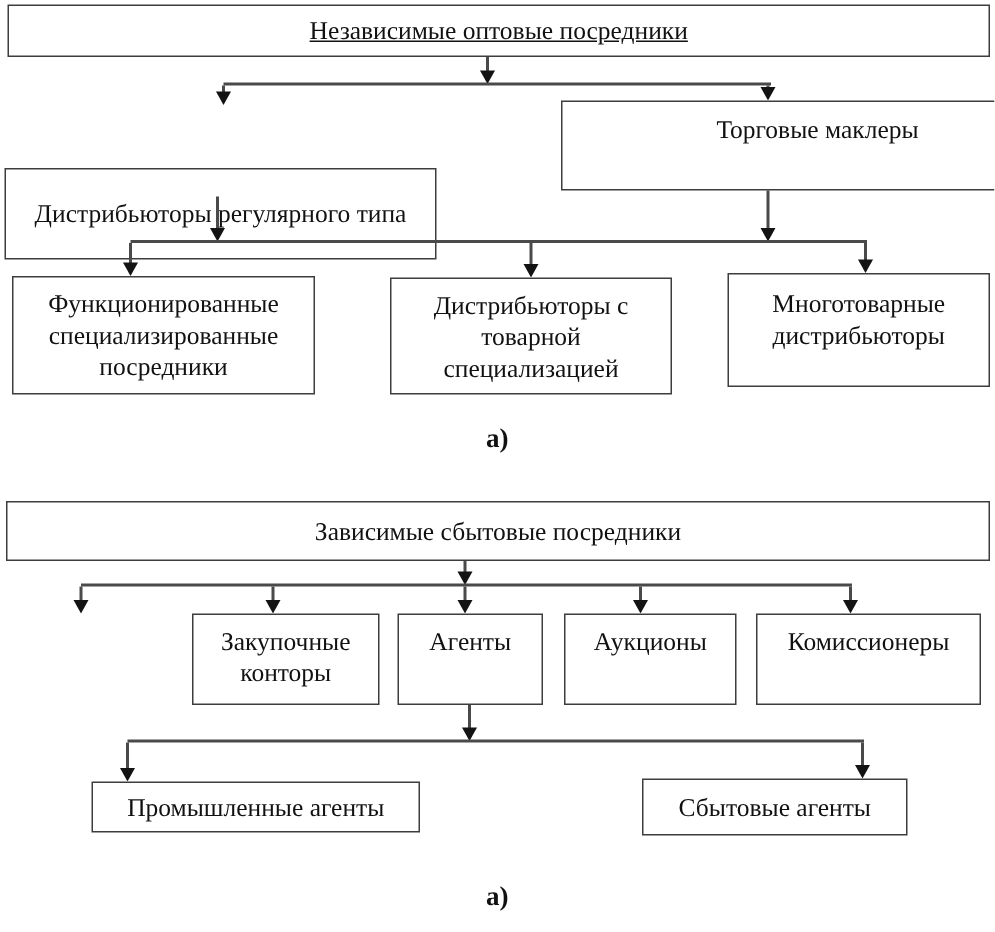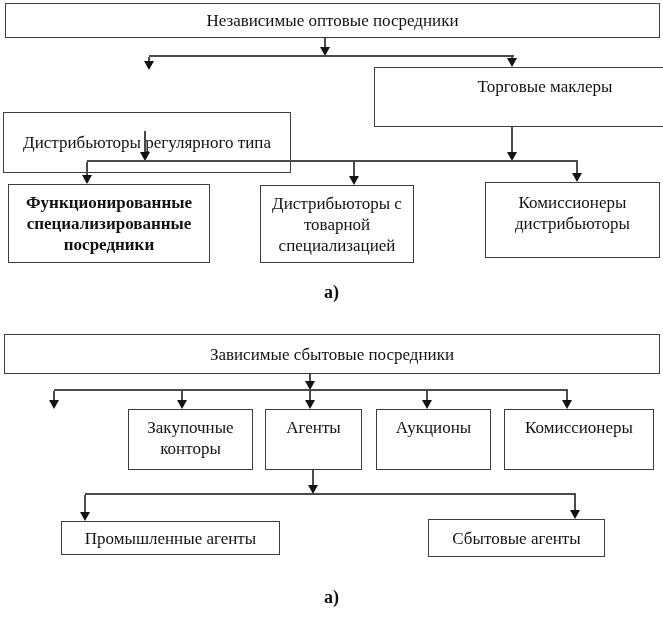--- a/index.html
+++ b/index.html
@@ -25,21 +25,21 @@
   .caption {
     position:absolute; left:0; width:663px; text-align:center;
     font-weight:bold; font-size:18px; line-height:20px;
   }
 </style>
 </head>
 <body>
 
 <div id="canvas">
 
-  <div class="box" style="left:5px; top:3px; width:655px; height:35px;">Независимые оптовые посредники</div>
+  <div class="box" style="left:5px; top:3px; width:655px; height:35px;text-decoration:underline;">Независимые оптовые посредники</div>
 
   <div class="vl" style="left:324px; top:38px; height:10px;"></div>
   <div class="ah" style="left:320px; top:47px;"></div>
   <div class="hl" style="left:149px; top:55px; width:365px;"></div>
   <div class="vl" style="left:148px; top:57px; height:5px;"></div>
   <div class="ah" style="left:144px; top:61px;"></div>
   <div class="vl" style="left:511px; top:57px; height:2px;"></div>
   <div class="ah" style="left:507px; top:58px;"></div>
 
   <div class="box" style="left:3px; top:70px; width:288px; height:61px;margin-top:42px;">Дистрибьюторы регулярного типа</div>
@@ -51,23 +51,23 @@
   <div class="ah" style="left:507px; top:152px;"></div>
   <div class="hl" style="left:87px; top:160px; width:491px;"></div>
 
   <div class="vl" style="left:86px; top:162px; height:14px;"></div>
   <div class="ah" style="left:82px; top:175px;"></div>
   <div class="vl" style="left:353px; top:162px; height:15px;"></div>
   <div class="ah" style="left:349px; top:176px;"></div>
   <div class="vl" style="left:576px; top:162px; height:12px;"></div>
   <div class="ah" style="left:572px; top:173px;"></div>
 
-  <div class="box" style="left:8px; top:184px; width:202px; height:79px;font-weight:bold;">Функционированные специализированные посредники</div>
-  <div class="box" style="left:260px; top:185px; width:154px; height:78px;text-align:center;">Дистрибьюторы с товарной специализацией</div>
-  <div class="box top" style="left:485px; top:182px; width:175px; height:76px; padding-top:9px;">Комиссионеры дистрибьюторы</div>
+  <div class="box" style="left:8px; top:184px; width:202px; height:79px;">Функционированные специализированные посредники</div>
+  <div class="box" style="left:260px; top:185px; width:188px; height:78px;text-align:center;">Дистрибьюторы с товарной специализацией</div>
+  <div class="box top" style="left:485px; top:182px; width:175px; height:76px; padding-top:9px;">Многотоварные дистрибьюторы</div>
 
   <div class="caption" style="top:282px;">а)</div>
 
   <div class="box" style="left:4px; top:334px; width:656px; height:40px;">Зависимые сбытовые посредники</div>
 
   <div class="vl" style="left:309px; top:374px; height:8px;"></div>
   <div class="ah" style="left:305px; top:381px;"></div>
   <div class="hl" style="left:54px; top:389px; width:514px;"></div>
 
   <div class="vl" style="left:53px; top:391px; height:10px;"></div>

